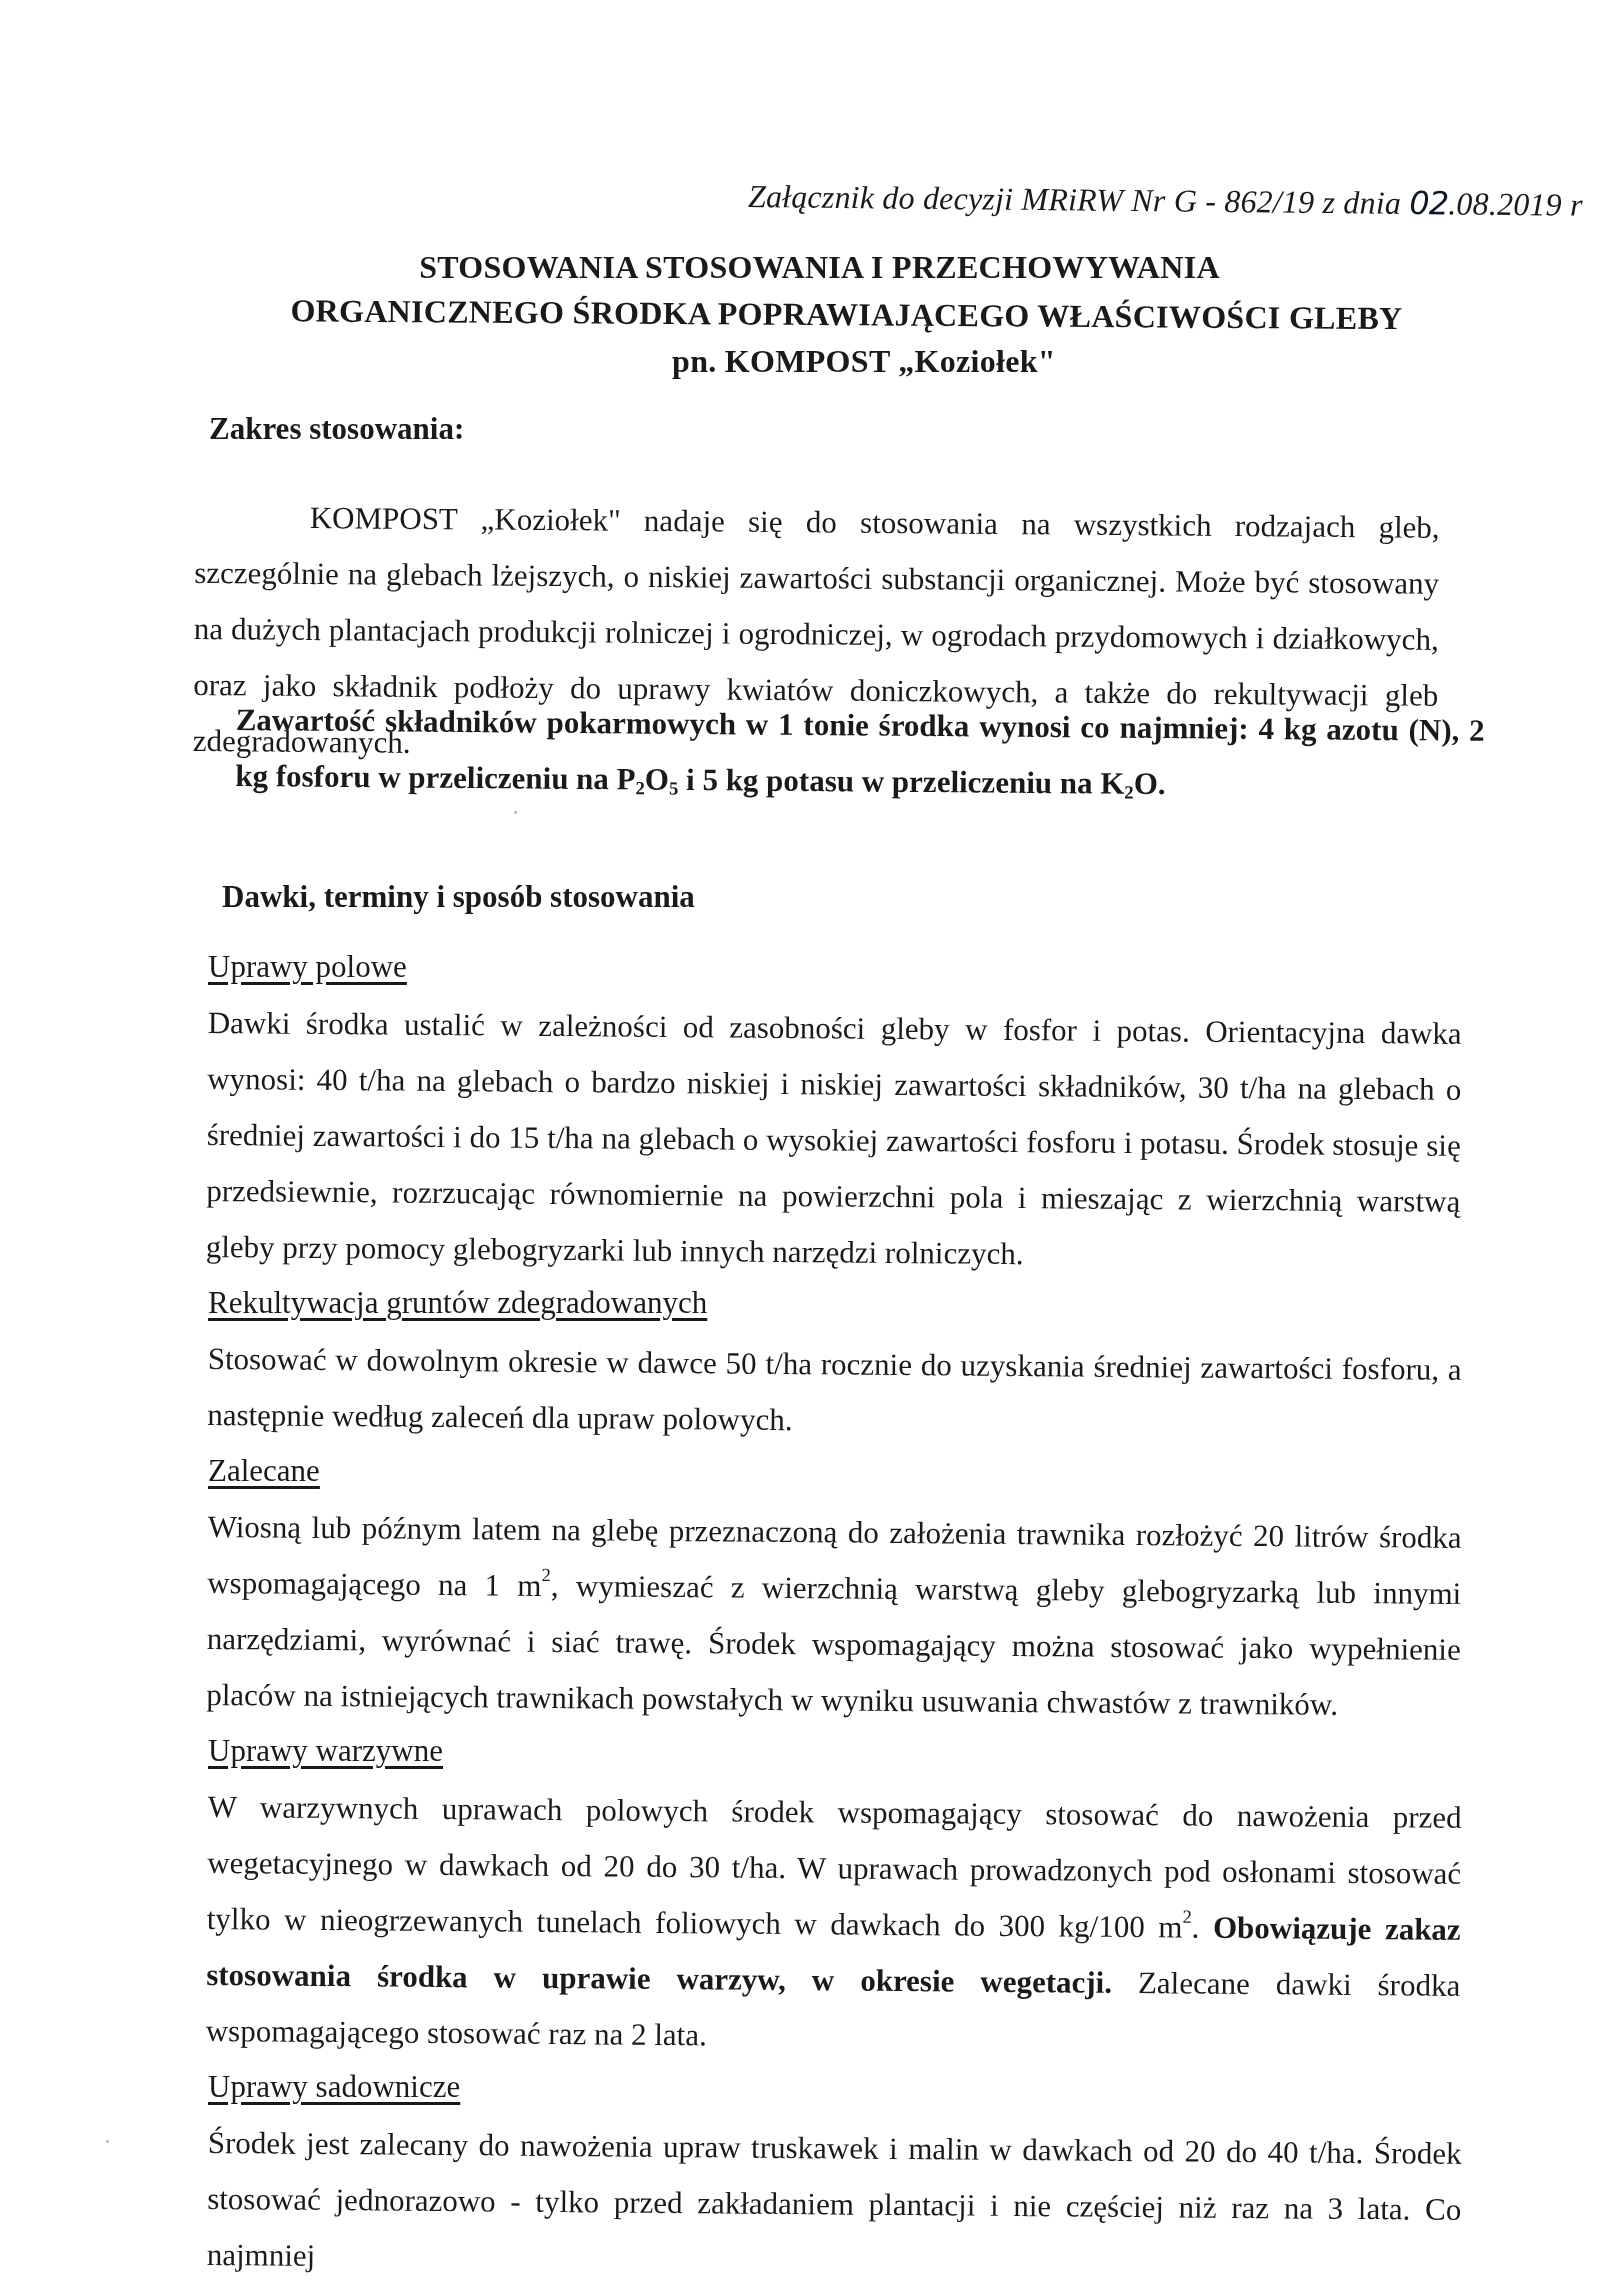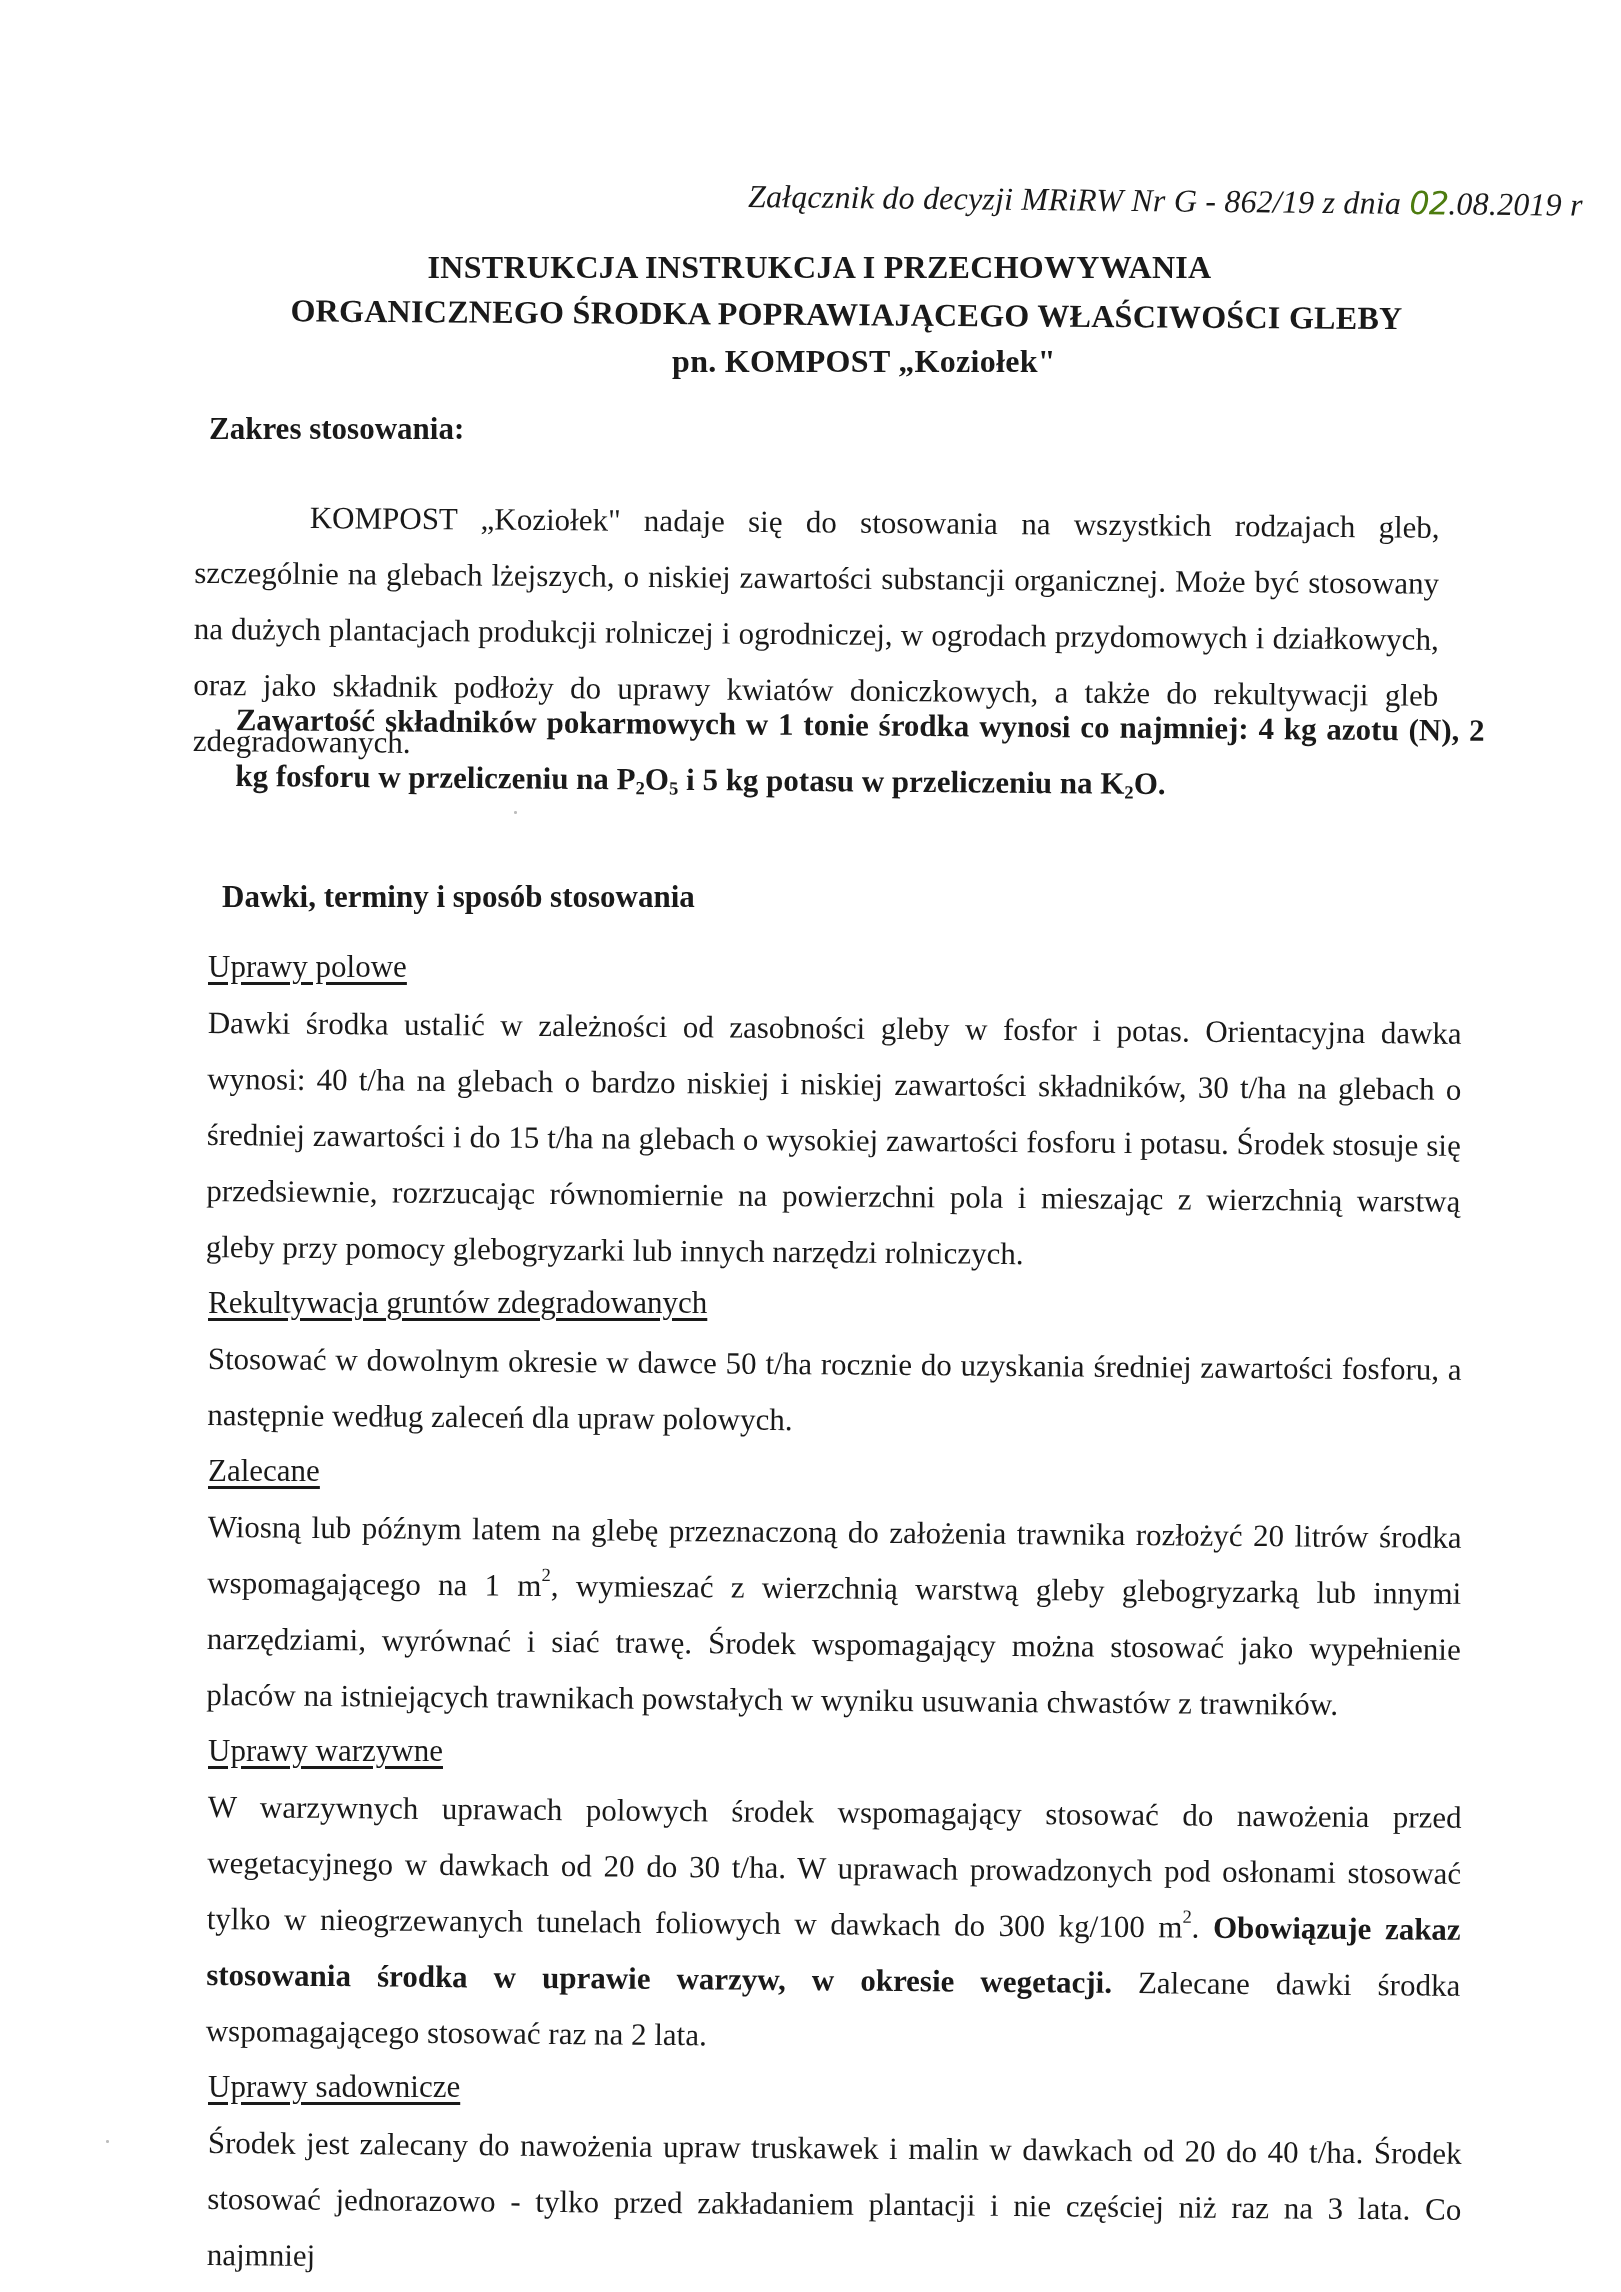--- a/index.html
+++ b/index.html
@@ -27,21 +27,21 @@
       left: 748px;
       font-size: 32px;
       font-style: italic;
       letter-spacing: 0.2px;
       transform: rotate(0.6deg);
       transform-origin: left center;
       white-space: nowrap;
     }
     .header-note .handwritten {
       font-family: "DejaVu Sans", sans-serif;
-      color: #4d7c0f;
+      color: #0f172a;
       font-style: italic;
       letter-spacing: -0.9px;
     }
     .title-block {
       position: absolute;
       top: 244px;
       left: 0;
       width: 1621px;
       text-align: center;
       font-weight: bold;
@@ -93,21 +93,21 @@
 </head>
 <body>
 
 <div class="page">
 
   <div class="header-note">
     <span>Załącznik do decyzji MRiRW  Nr G - 862/19 z dnia </span><span class="handwritten">02</span><span>.08.2019 r</span>
   </div>
 
   <div class="title-block">
-    <span class="title-line l1">INSTRUKCJA INSTRUKCJA I PRZECHOWYWANIA</span>
+    <span class="title-line l1">STOSOWANIA STOSOWANIA I PRZECHOWYWANIA</span>
     <span class="title-line l2">ORGANICZNEGO ŚRODKA POPRAWIAJĄCEGO WŁAŚCIWOŚCI GLEBY</span>
     <span class="title-line l3">pn. KOMPOST „Koziołek"</span>
   </div>
 
   <div class="content" style="top: 387px; left: 195px; width: 1245px;">
     <p class="section-heading">Zakres stosowania:</p>
     <p class="para indent" style="margin-top: 32px;">KOMPOST „Koziołek" nadaje się do stosowania na wszystkich rodzajach gleb, szczególnie na glebach lżejszych, o niskiej zawartości substancji organicznej. Może być stosowany na dużych plantacjach produkcji rolniczej i ogrodniczej, w ogrodach przydomowych i działkowych, oraz jako składnik podłoży do uprawy kwiatów doniczkowych, a także do rekultywacji gleb zdegradowanych.</p>
   </div>
 
   <div class="content" style="top: 692px; left: 199px; width: 1249px; margin-left: 37px;">

